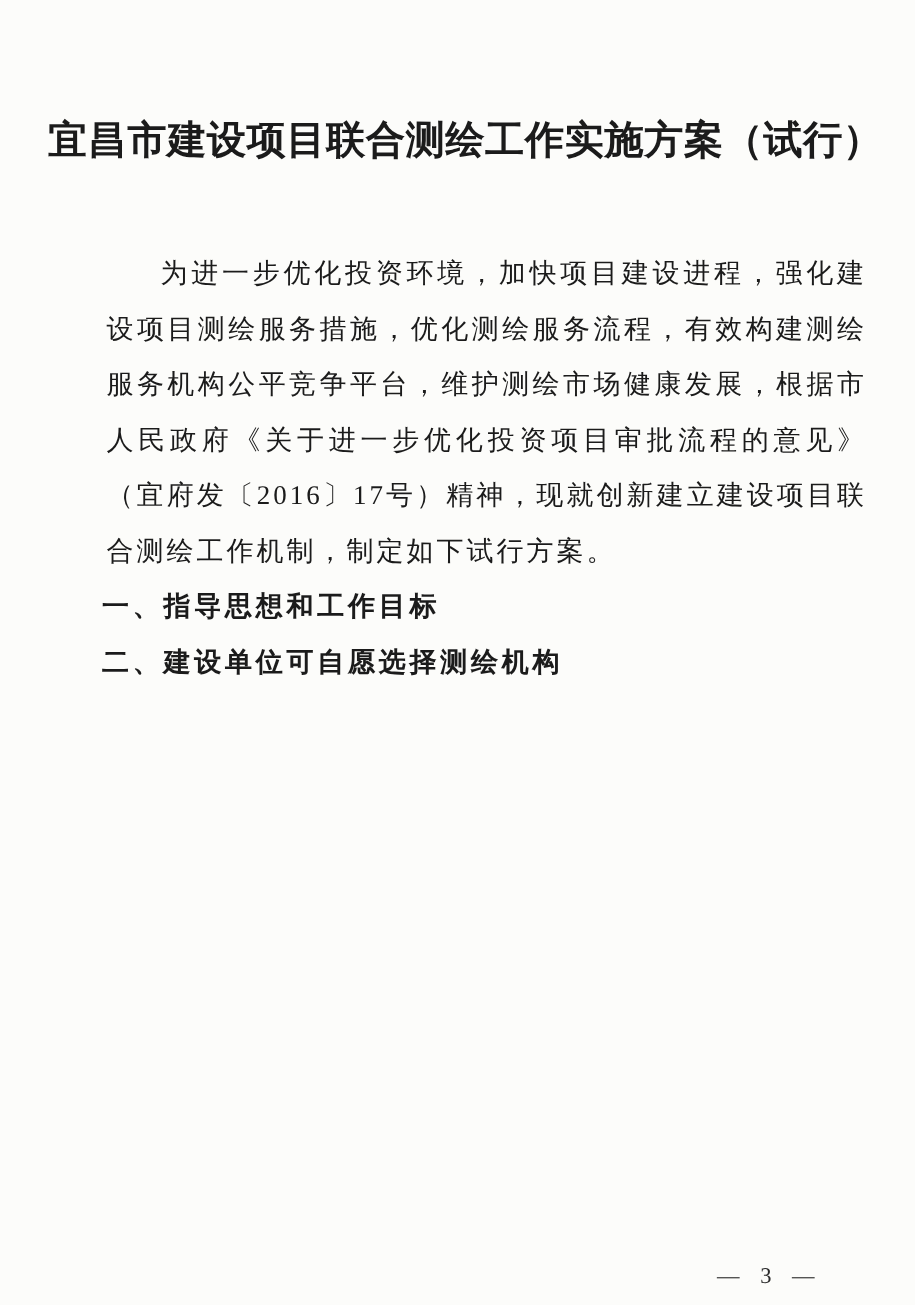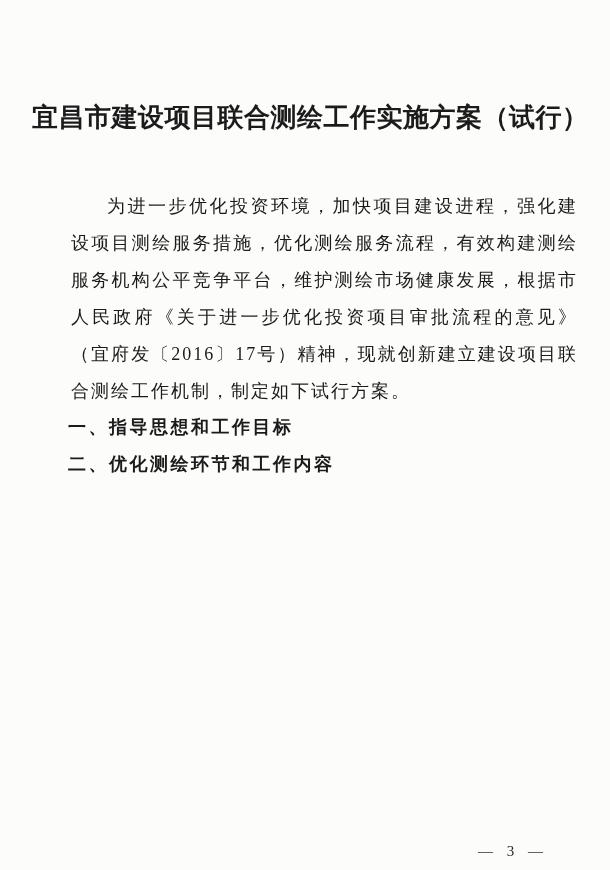--- a/index.html
+++ b/index.html
@@ -8,21 +8,21 @@
     background: #e8e8e6;
     font-family: "Liberation Serif", "DejaVu Serif", serif;
   }
   .page {
     position: relative;
     width: 610px;
     height: 870px;
     margin: 0 auto;
     background: #fcfcfa;
     box-sizing: border-box;
-    padding: 100px 32px 0 32px;
+    padding: 76px 32px 0 32px;
     color: #1b1b1b;
     overflow: hidden;
   }
   .doc-title {
     text-align: center;
     font-family: "Liberation Serif", "DejaVu Serif", serif;
     font-weight: bold;
     font-size: 26px;
     letter-spacing: 0.5px;
     line-height: 36px;
@@ -36,21 +36,21 @@
     letter-spacing: 2px;
     text-align: justify;
     text-justify: inter-character;
     text-indent: 2em;
   }
   .doc-body p.body-para {
     font-family: "Liberation Serif", "DejaVu Serif", serif;
     margin-left: 39px;
   }
   .doc-body p.heading-para {
-    font-family: Liberation Mono, monospace;
+    font-family: Liberation Sans, sans-serif;
     font-weight: bold;
     letter-spacing: 2.5px;
   }
   .page-number {
     position: absolute;
     right: 62px;
     bottom: 10px;
     font-size: 15px;
     letter-spacing: 5px;
     color: #2a2a2a;
@@ -59,17 +59,17 @@
 </style>
 </head>
 <body>
 
 <div class="page">
   <h1 class="doc-title">宜昌市建设项目联合测绘工作实施方案（试行）</h1>
 
   <div class="doc-body">
     <p class="body-para">为进一步优化投资环境，加快项目建设进程，强化建设项目测绘服务措施，优化测绘服务流程，有效构建测绘服务机构公平竞争平台，维护测绘市场健康发展，根据市人民政府《关于进一步优化投资项目审批流程的意见》（宜府发〔2016〕17号）精神，现就创新建立建设项目联合测绘工作机制，制定如下试行方案。</p>
     <p class="heading-para">一、指导思想和工作目标</p>
-    <p class="heading-para">二、优化测绘环节和工作内容</p>
+    <p class="heading-para">二、建设单位可自愿选择测绘机构</p>
   </div>
 
   <div class="page-number">— 3 —</div>
 </div>
 
 </body></html>

